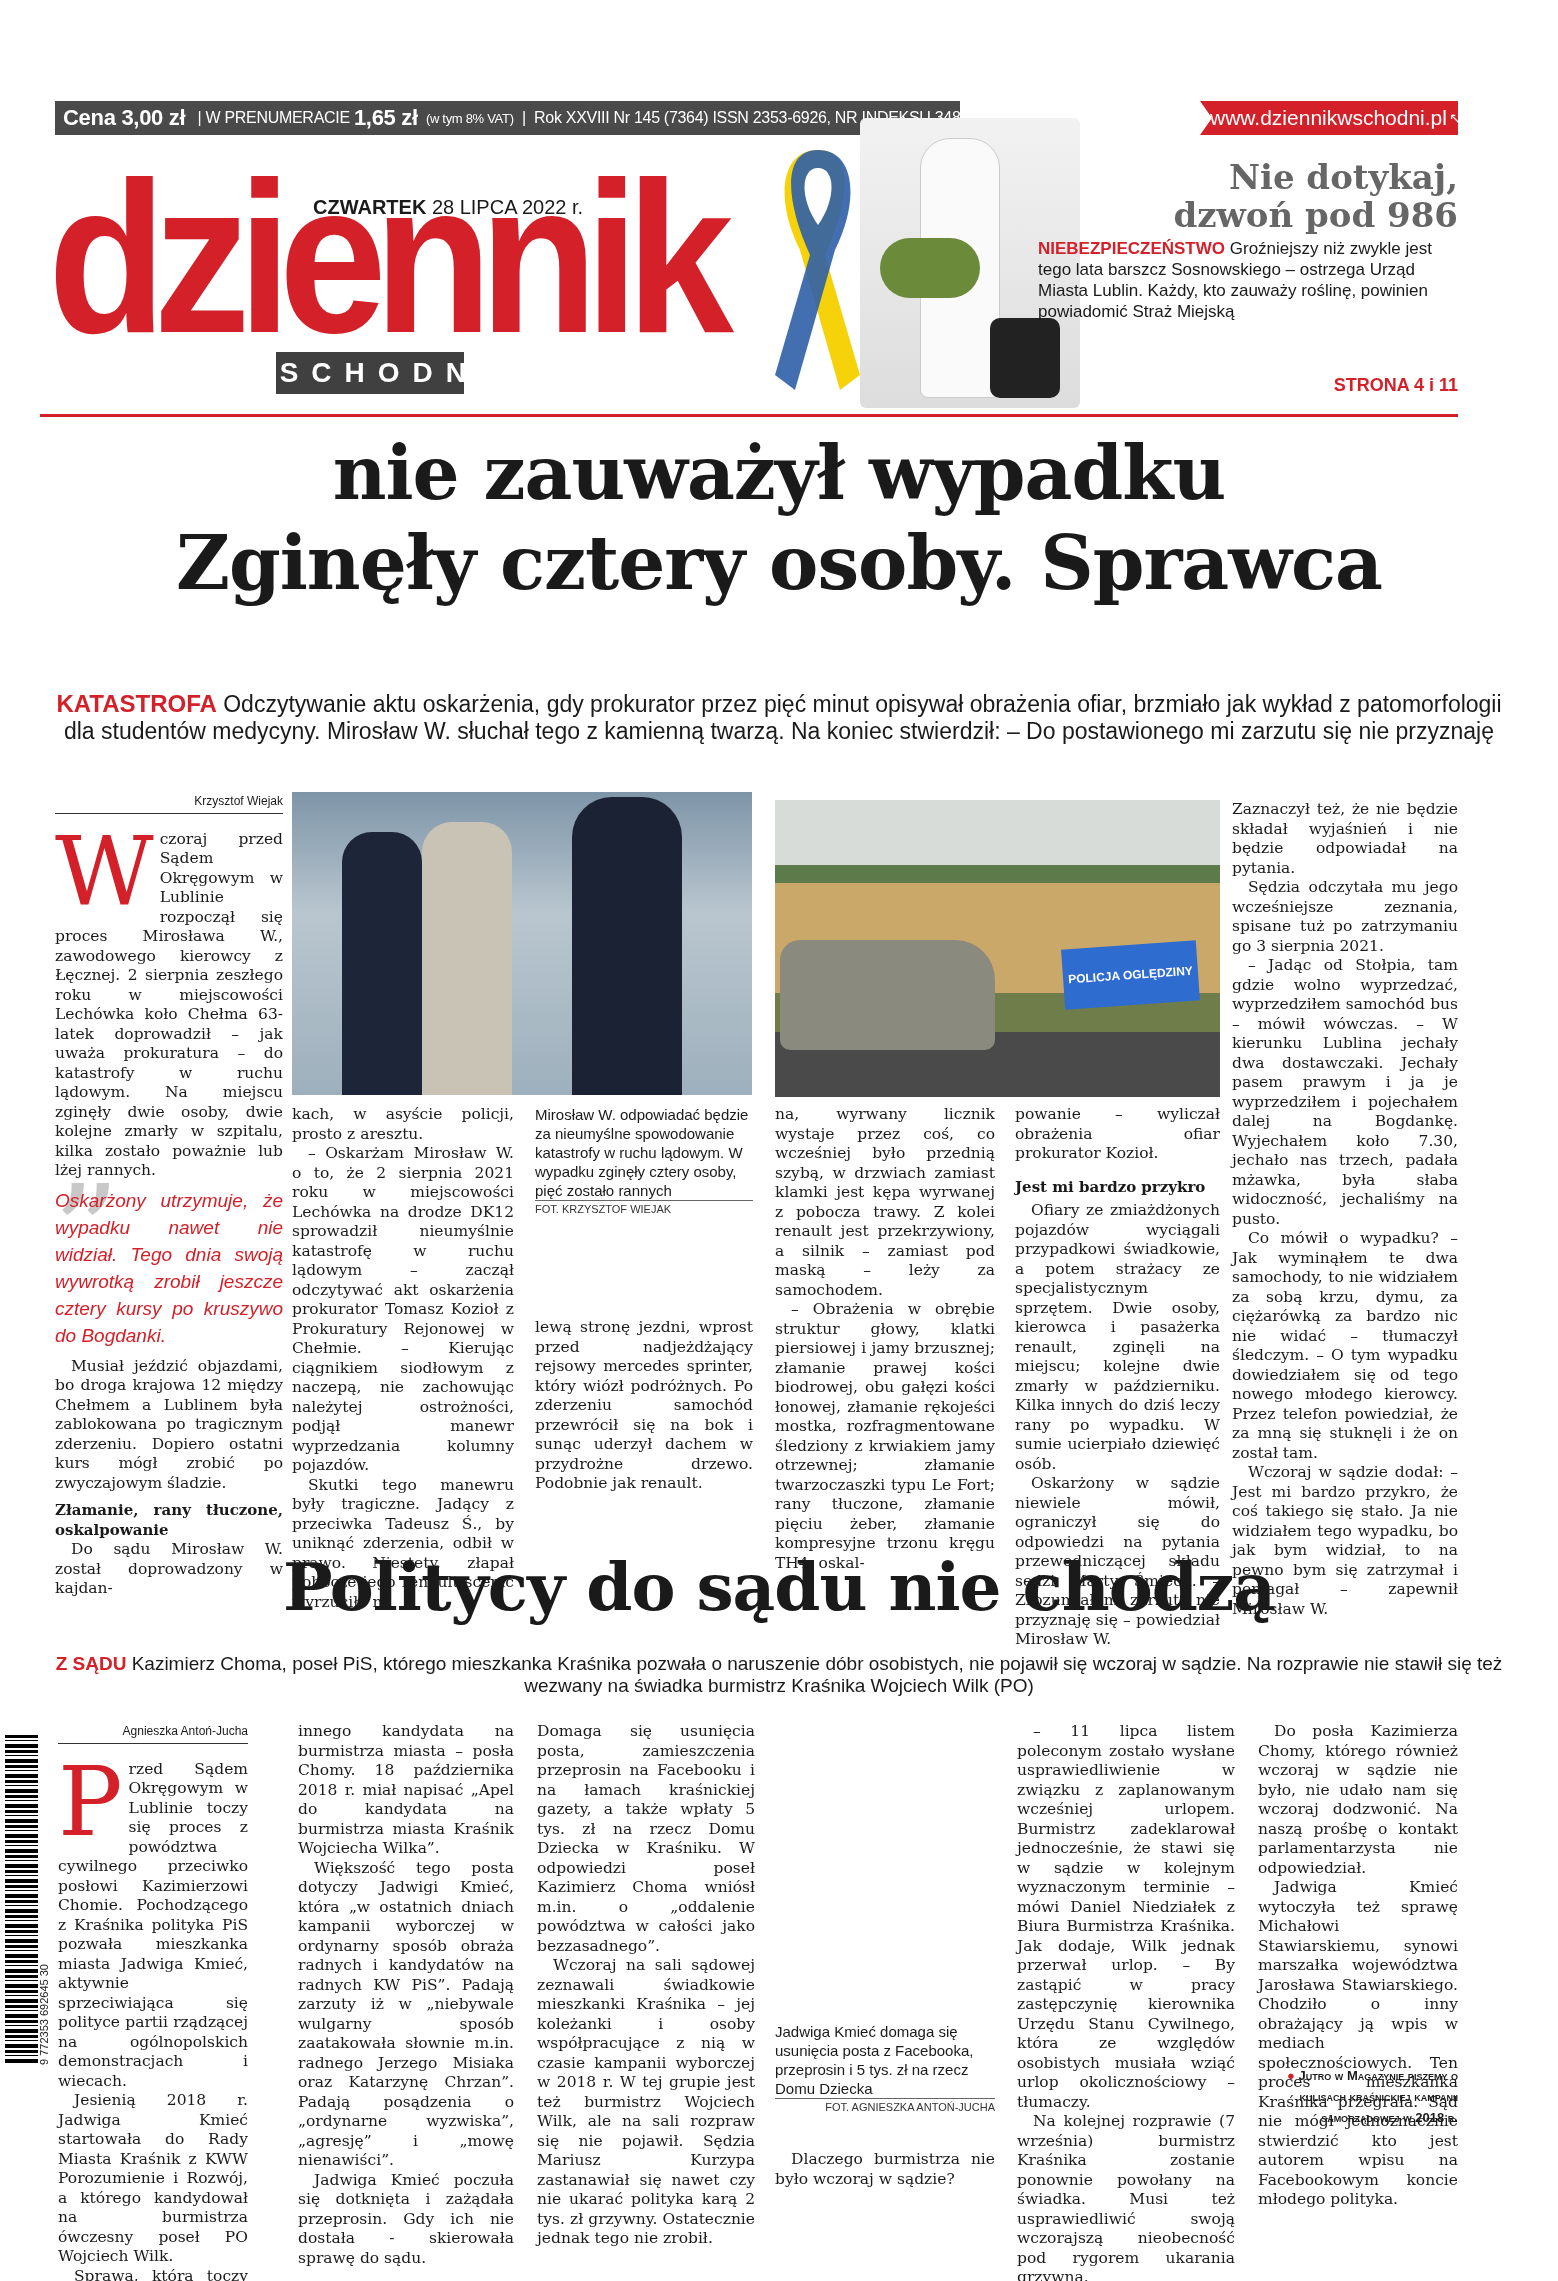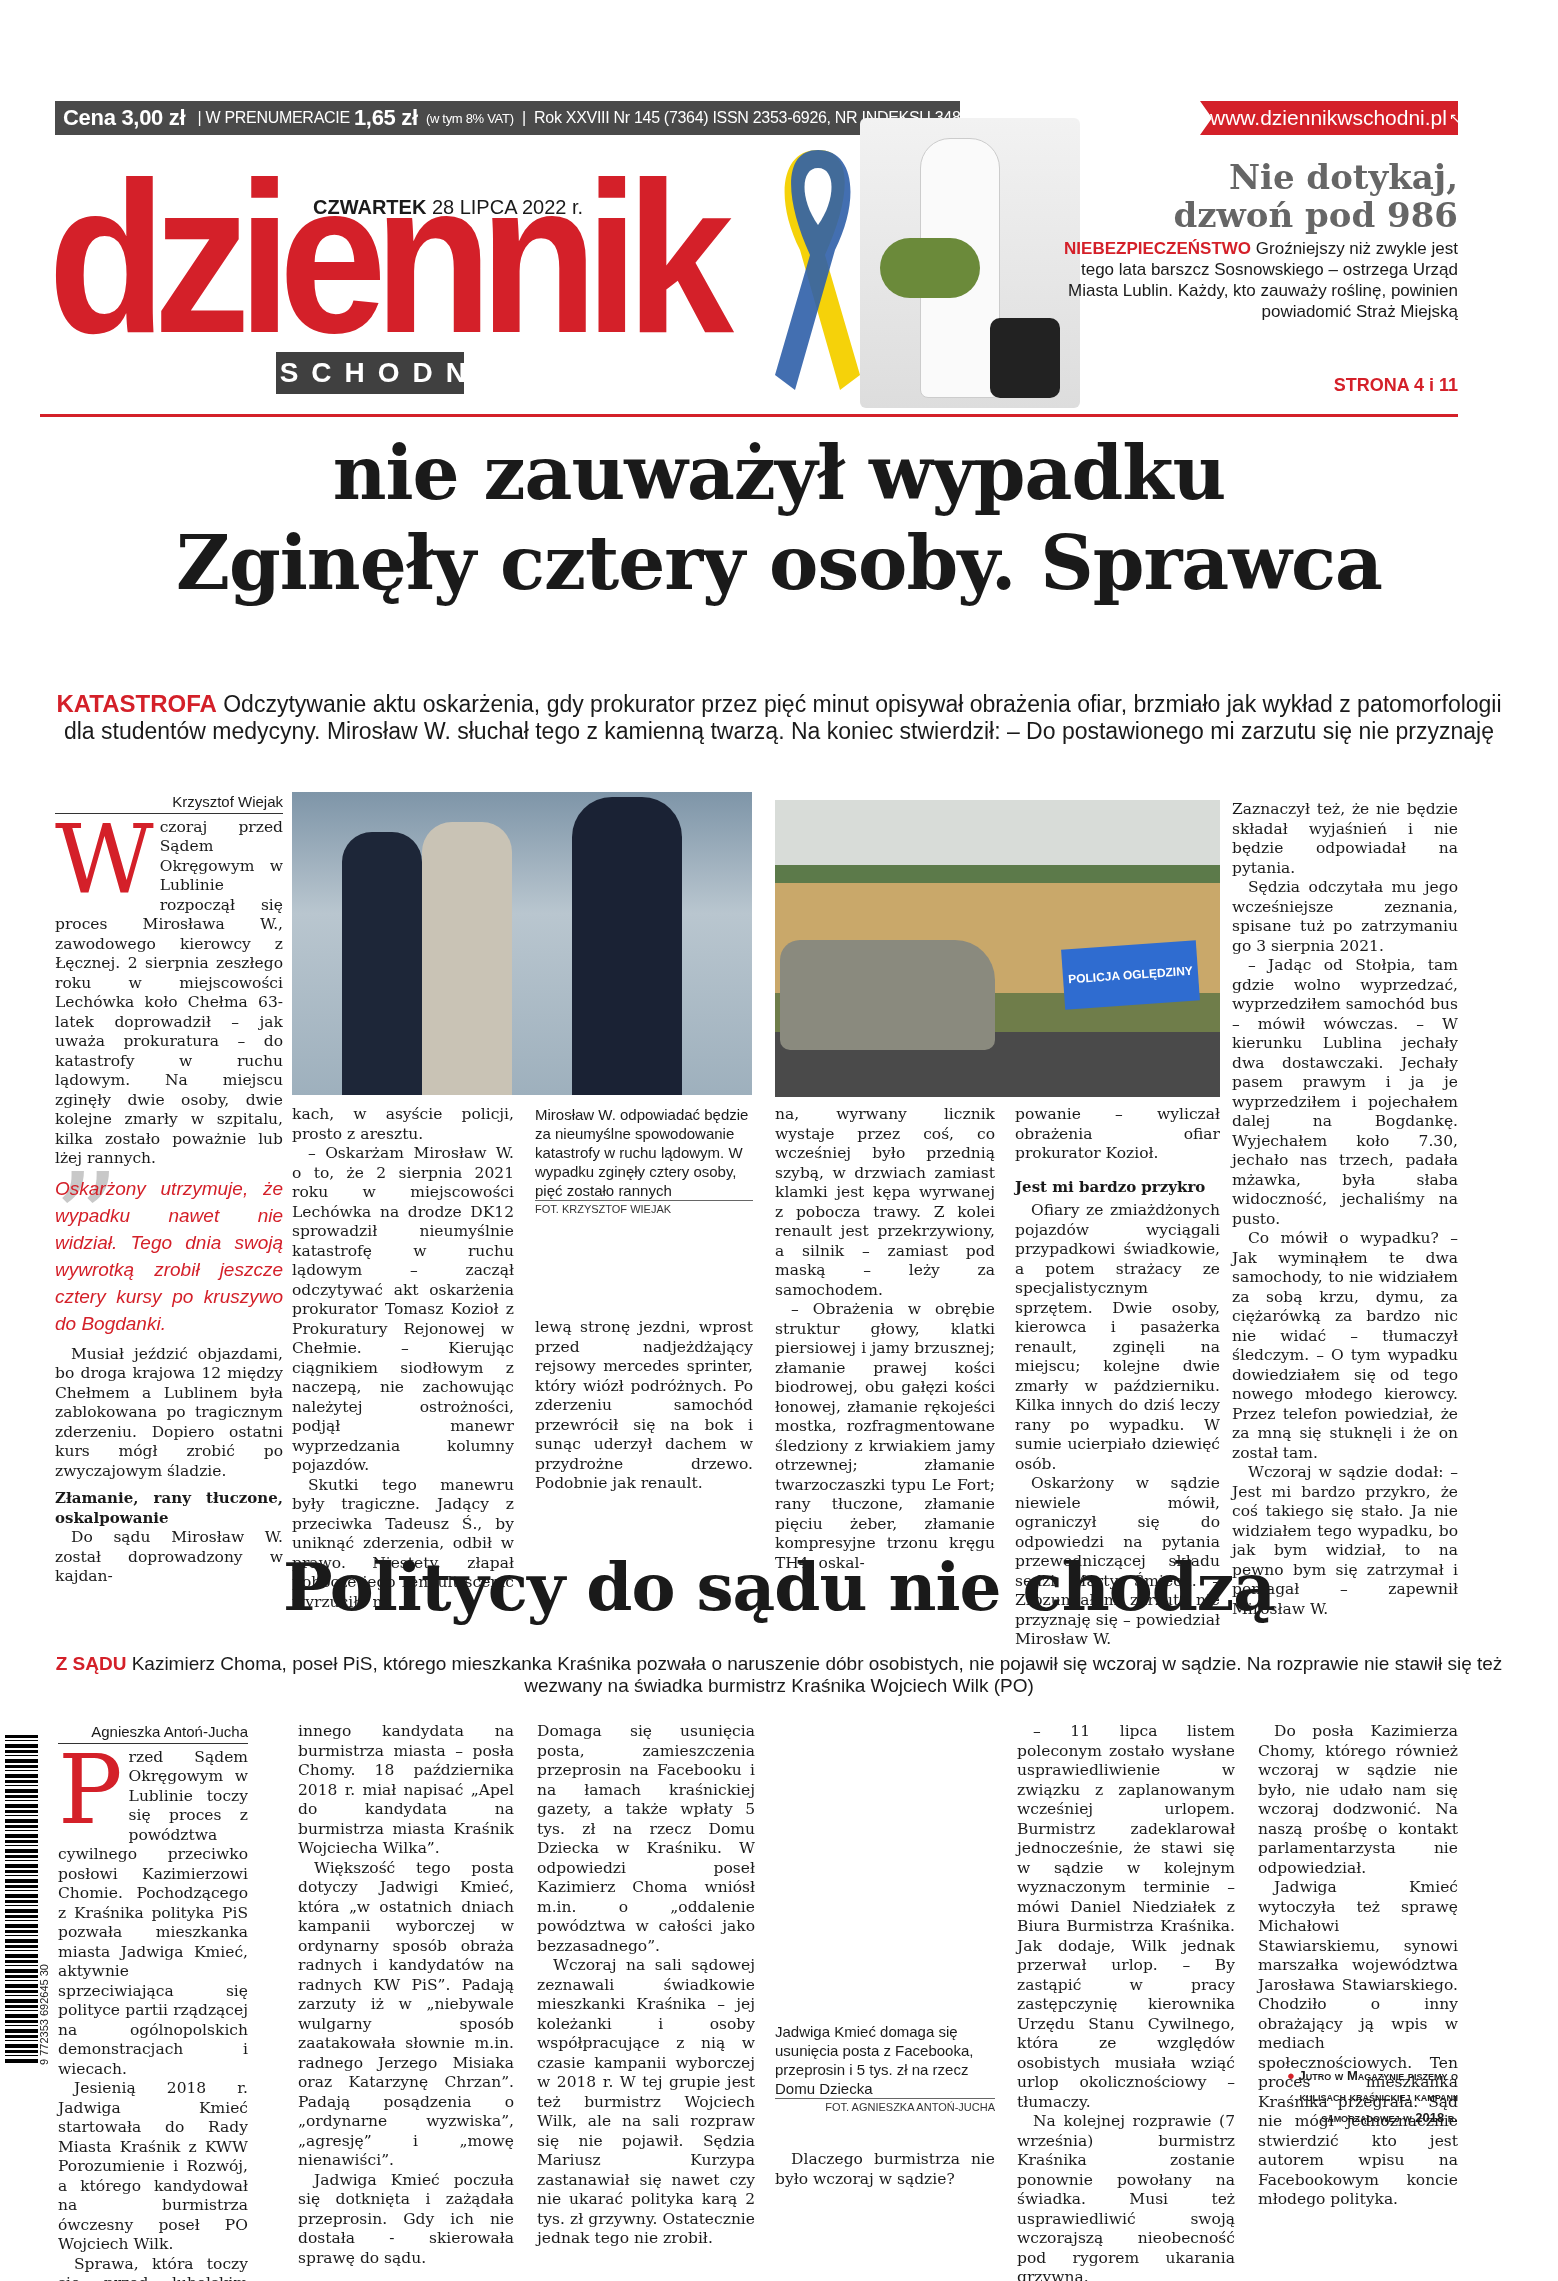--- a/index.html
+++ b/index.html
@@ -8,31 +8,31 @@
 .topbar{left:55px;top:101px;width:905px;height:34px;background:#4a4a4a;color:#fff;font-family:"Liberation Sans",sans-serif;font-size:16px;display:flex;align-items:center;padding-left:8px;white-space:nowrap;letter-spacing:-0.3px}
 .topbar b{font-size:20px}
 .topbar .big{font-size:22px;font-weight:bold;margin-right:8px}
 .urlbar{left:1200px;top:101px;width:258px;height:34px;background:#d42029;color:#fff;font-family:"Liberation Sans",sans-serif;font-size:21px;display:flex;align-items:center;padding-left:10px;clip-path:polygon(0 0,100% 0,100% 100%,0 100%,12px 50%)}
 .logo{left:48px;top:150px;font-family:"Liberation Sans",sans-serif;font-weight:bold;color:#d42029;font-size:215px;letter-spacing:-14px;line-height:1;transform:scaleX(0.9);transform-origin:left}
 .wschodni{left:276px;top:352px;width:188px;height:42px;background:#404040;color:#fff;font-family:"Liberation Sans",sans-serif;font-weight:bold;font-size:28px;letter-spacing:13px;display:flex;align-items:center;justify-content:center}
 .date{left:313px;top:196px;font-family:"Liberation Sans",sans-serif;font-size:20px;color:#1a1a1a}
 .ribbon{left:770px;top:140px;width:95px;height:270px}
 .figure{left:860px;top:118px;width:220px;height:290px;background:linear-gradient(180deg,#f2f2f2,#ddd);border-radius:6px}
 .teaser-h{right:100px;top:158px;text-align:right;font-size:34px;font-weight:bold;color:#666;line-height:38px}
-.teaser-p{right:100px;top:238px;width:420px;text-align:right;font-family:"Liberation Sans",sans-serif;font-size:17px;line-height:21px}
+.teaser-p{right:100px;top:238px;width:420px;font-family:"Liberation Sans",sans-serif;font-size:17px;line-height:21px}
 .red{color:#d42029;font-weight:bold}
 .teaser-page{right:100px;top:375px;font-family:"Liberation Sans",sans-serif;font-weight:bold;color:#d42029;font-size:18px}
 .redrule{left:40px;top:414px;width:1418px;height:3px;background:#d42029}
 .headline{left:40px;top:428px;width:1478px;text-align:center;font-size:74px;font-weight:bold;line-height:90px;letter-spacing:-1px}
 .lead{left:40px;top:690px;width:1478px;text-align:center;font-family:"Liberation Sans",sans-serif;font-size:23px;line-height:27px}
 .lead .red{font-size:24px}
 .col{font-size:15.5px;line-height:19.5px;text-align:justify;hyphens:manual}
 .col p{text-indent:16px}
 .col p.ni{text-indent:0}
-.byline{font-family:"Liberation Sans",sans-serif;font-size:15px;text-align:right;border-bottom:1px solid #333;padding-bottom:1px;margin-bottom:4px}
+.byline{font-family:"Liberation Sans",sans-serif;font-size:12px;text-align:right;border-bottom:1px solid #333;padding-bottom:1px;margin-bottom:16px}
 .drop{float:left;font-size:96px;line-height:76px;color:#d42029;margin:4px 6px 0 0}
 .quote{color:#d42029;font-family:"Liberation Sans",sans-serif;font-style:italic;font-size:19px;line-height:27px;margin:6px 0 8px;position:relative}
 .quote .qm{position:absolute;left:-2px;top:-20px;font-size:130px;color:#c8c8c8;font-family:"DejaVu Serif",serif;font-style:normal;z-index:0;line-height:1}
 .quote span{position:relative;z-index:1}
 .sub{font-weight:bold;font-size:15px;margin-top:8px}
 .photo{background:#888;overflow:hidden}
 .caption{font-family:"Liberation Sans",sans-serif;font-size:15px;line-height:19px}
 .credit{font-family:"Liberation Sans",sans-serif;font-size:11px;border-top:1px solid #666;padding-top:2px;color:#333}
 .h2{left:40px;top:1548px;width:1478px;text-align:center;font-size:66px;font-weight:bold;letter-spacing:-1px}
 .lead2{left:40px;top:1653px;width:1478px;text-align:center;font-family:"Liberation Sans",sans-serif;font-size:19px;line-height:22px}

